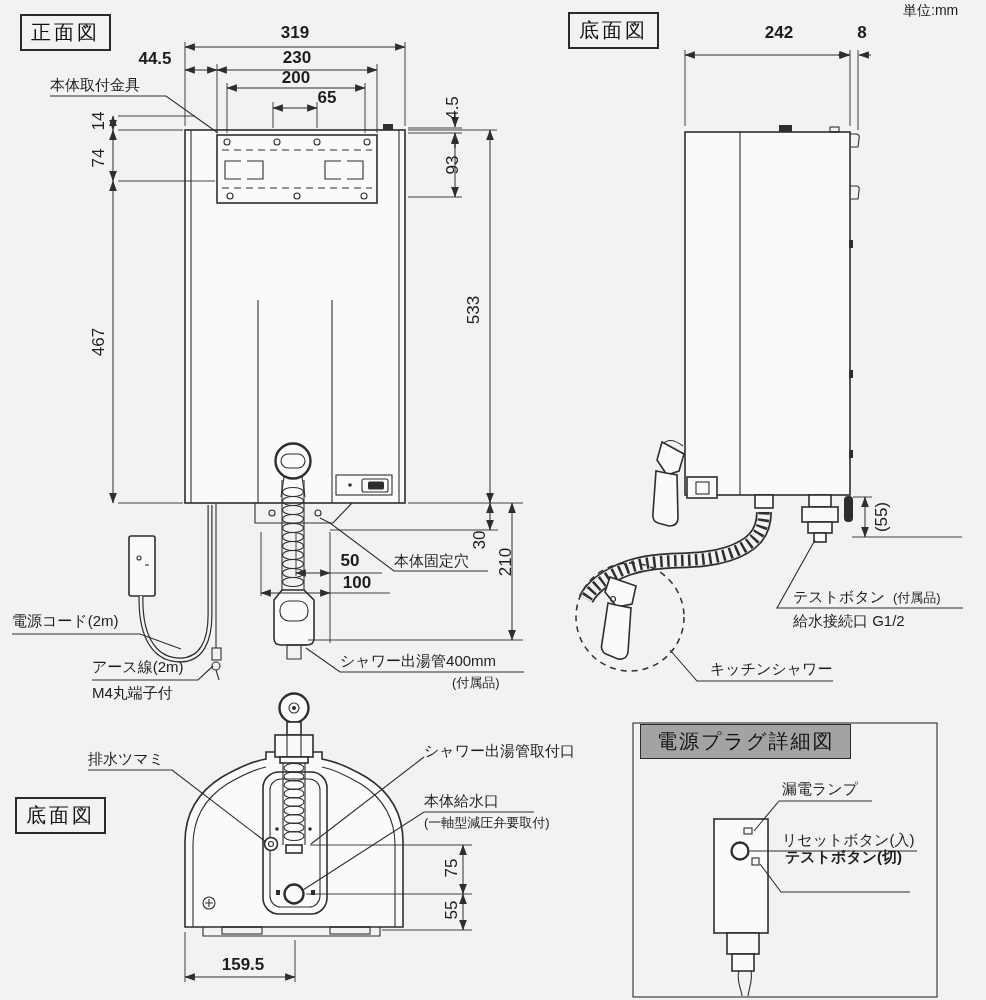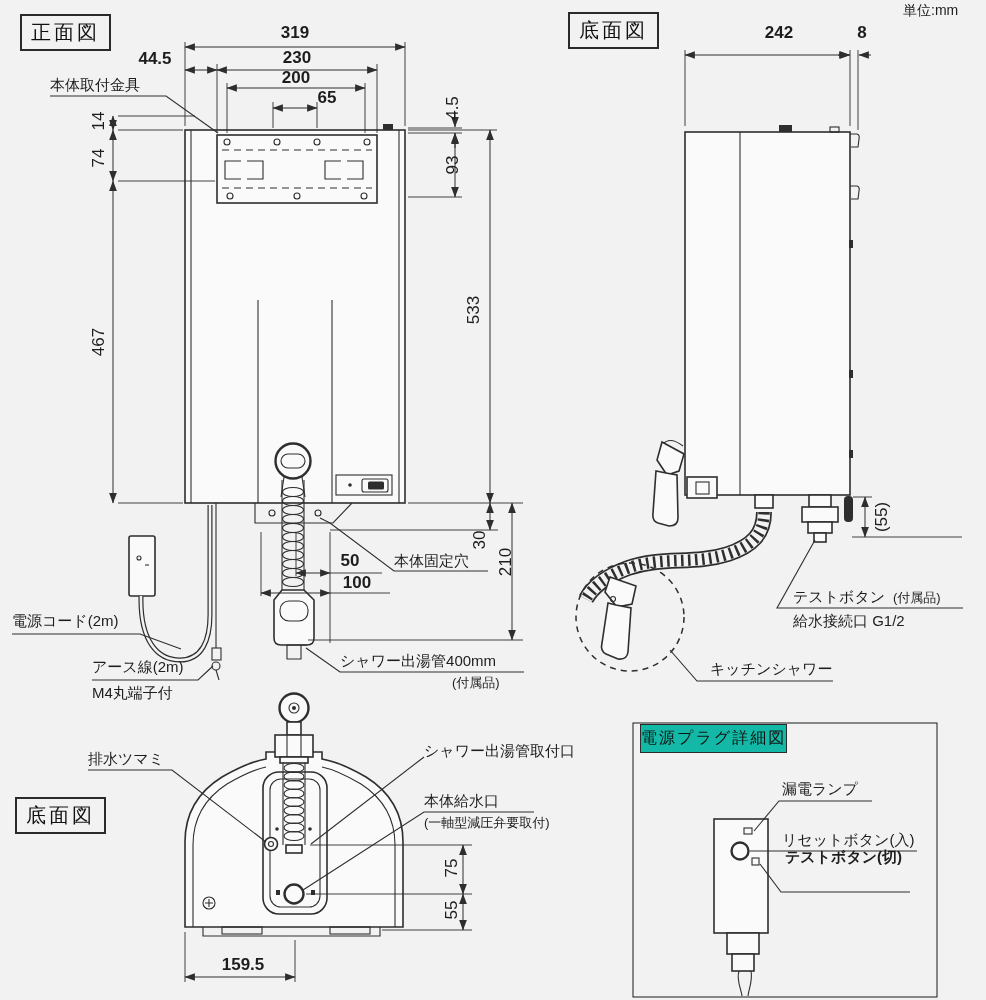--- a/index.html
+++ b/index.html
@@ -21,22 +21,22 @@
   .tube-r{fill:none;stroke:#2e2e2e;stroke-width:11.5;stroke-dasharray:2.5 4.5;}
   .cord-o{fill:none;stroke:#2e2e2e;stroke-width:5;}
   .cord-i{fill:none;stroke:#f2f2f2;stroke-width:2.6;}
   .t{position:absolute;font-size:15px;color:#1d1d1d;white-space:nowrap;line-height:1.15;}
   .num{font-size:17px;}
   .small{font-size:13px;text-align:center;}
   .c{transform:translate(-50%,-50%);font-weight:bold;}
   .v{transform:translate(-50%,-50%) rotate(-90deg);}
   .box-title{position:absolute;border:2px solid #2a2a2a;background:#f2f2f2;font-size:20px;
              letter-spacing:3px;padding:3px 9px;color:#111;}
-  .box-title2{position:absolute;border:1.6px solid #2a2a2a;background:#14b8a6;font-size:16px;
-              letter-spacing:2px;padding:3px 0;color:#111;}
+  .box-title2{position:absolute;border:1.6px solid #2a2a2a;background:#a3a3a3;font-size:20px;
+              letter-spacing:2px;padding:3px 16px;color:#111;}
 </style>
 </head>
 <body>
 
 <div id="stage">
 
 <svg id="art" width="986" height="1000" viewBox="0 0 986 1000">
   <defs>
     <marker id="arr" viewBox="0 0 10 8" markerWidth="11" markerHeight="9" refX="9.5" refY="4" orient="auto-start-reverse">
       <path d="M0.5,0.5 L10,4 L0.5,7.5 z" fill="#2e2e2e"></path>

